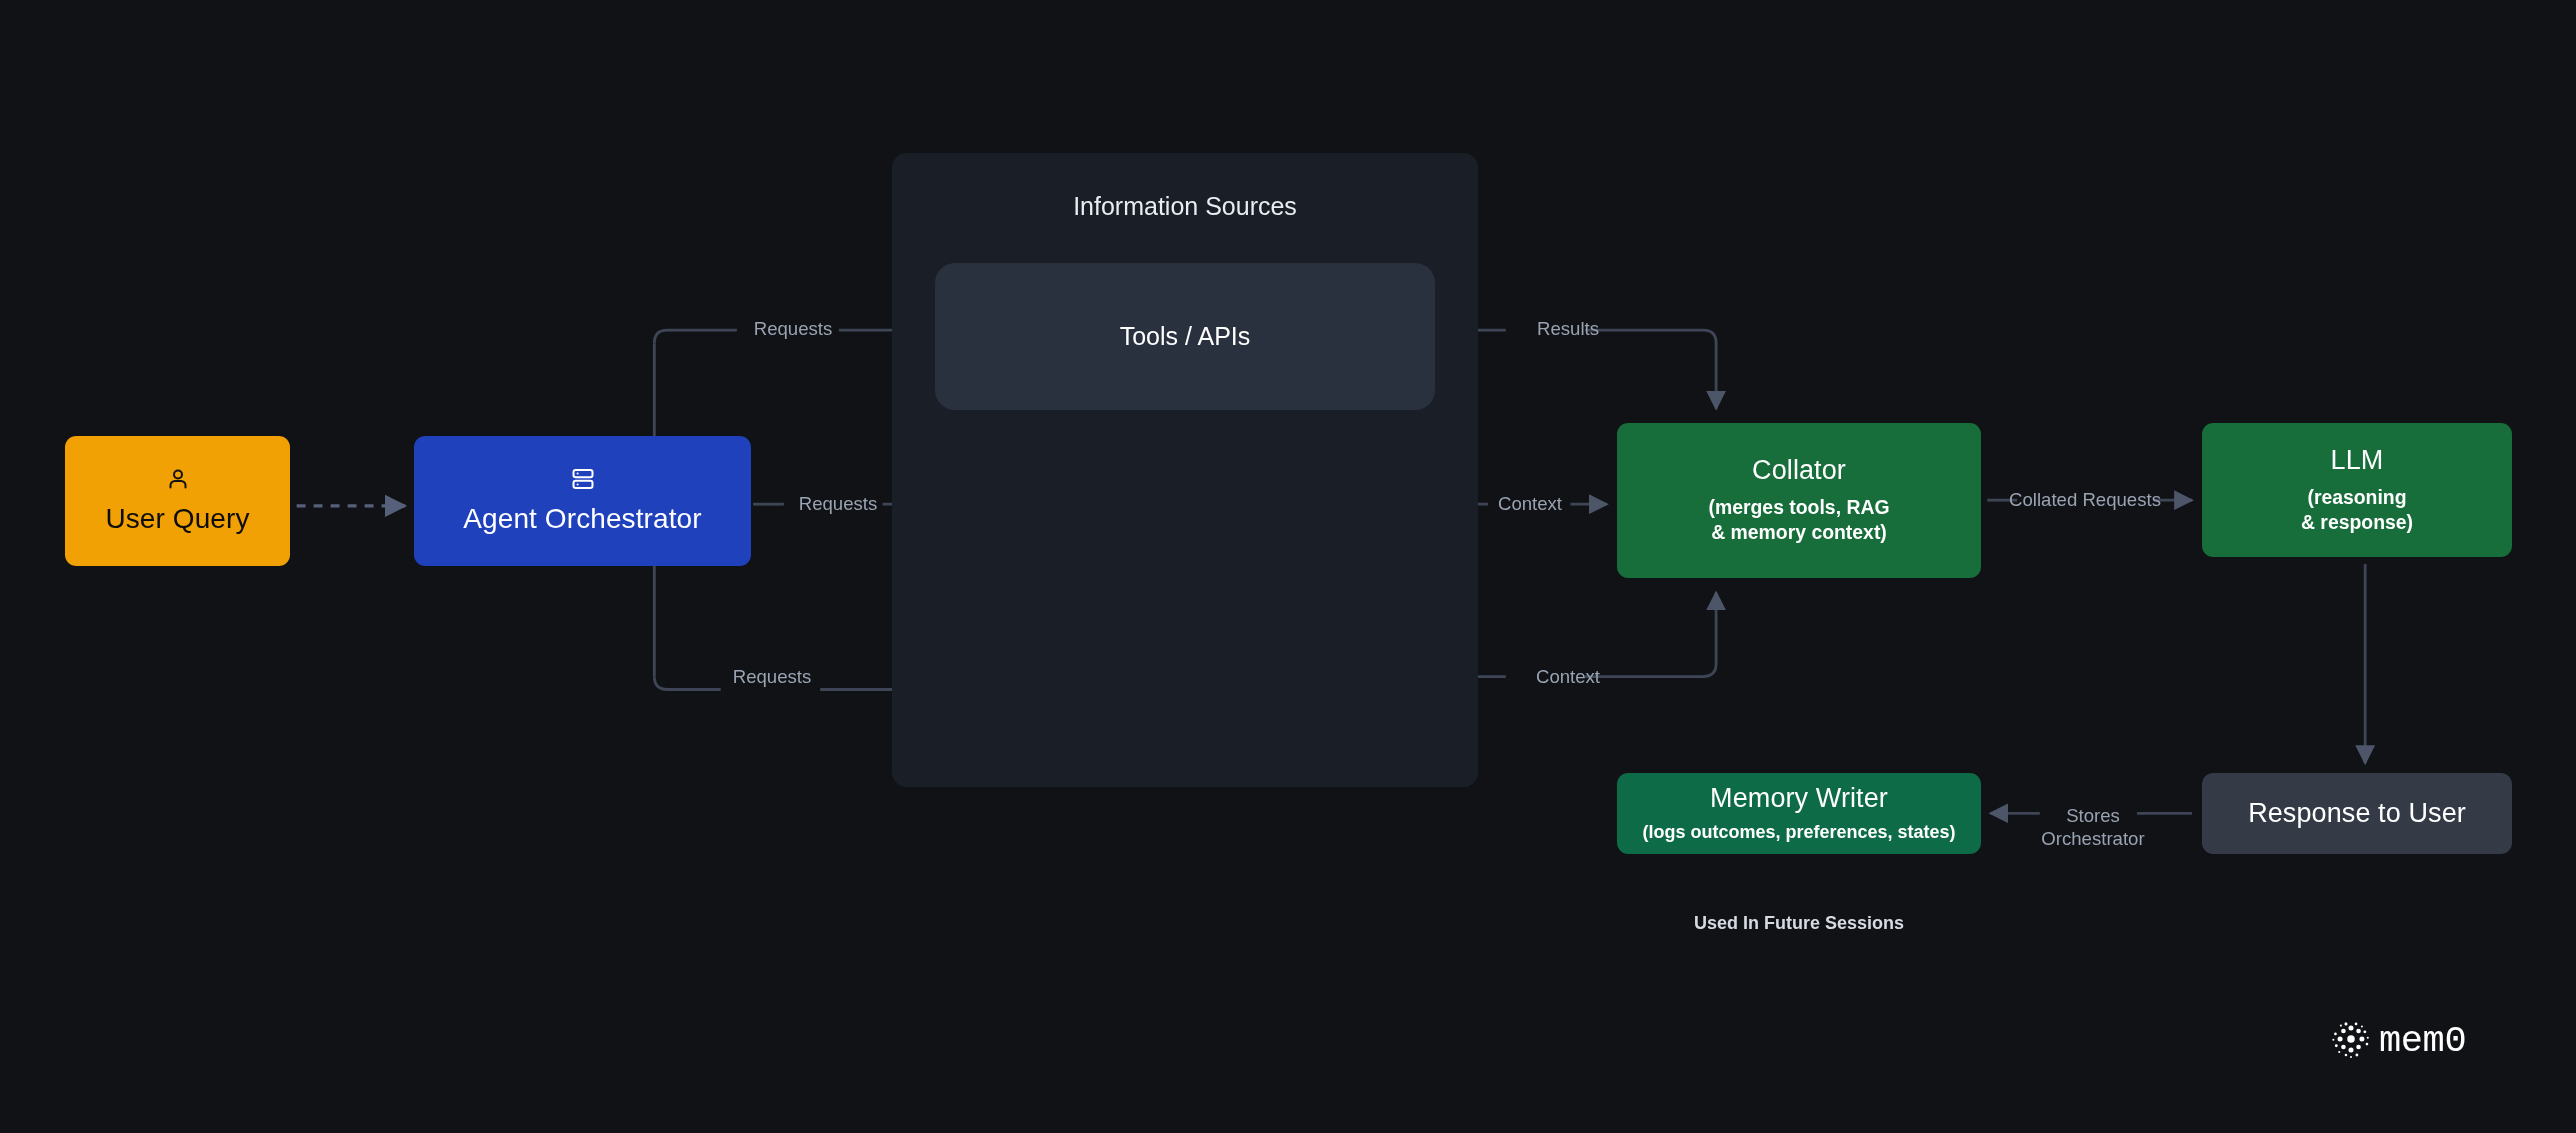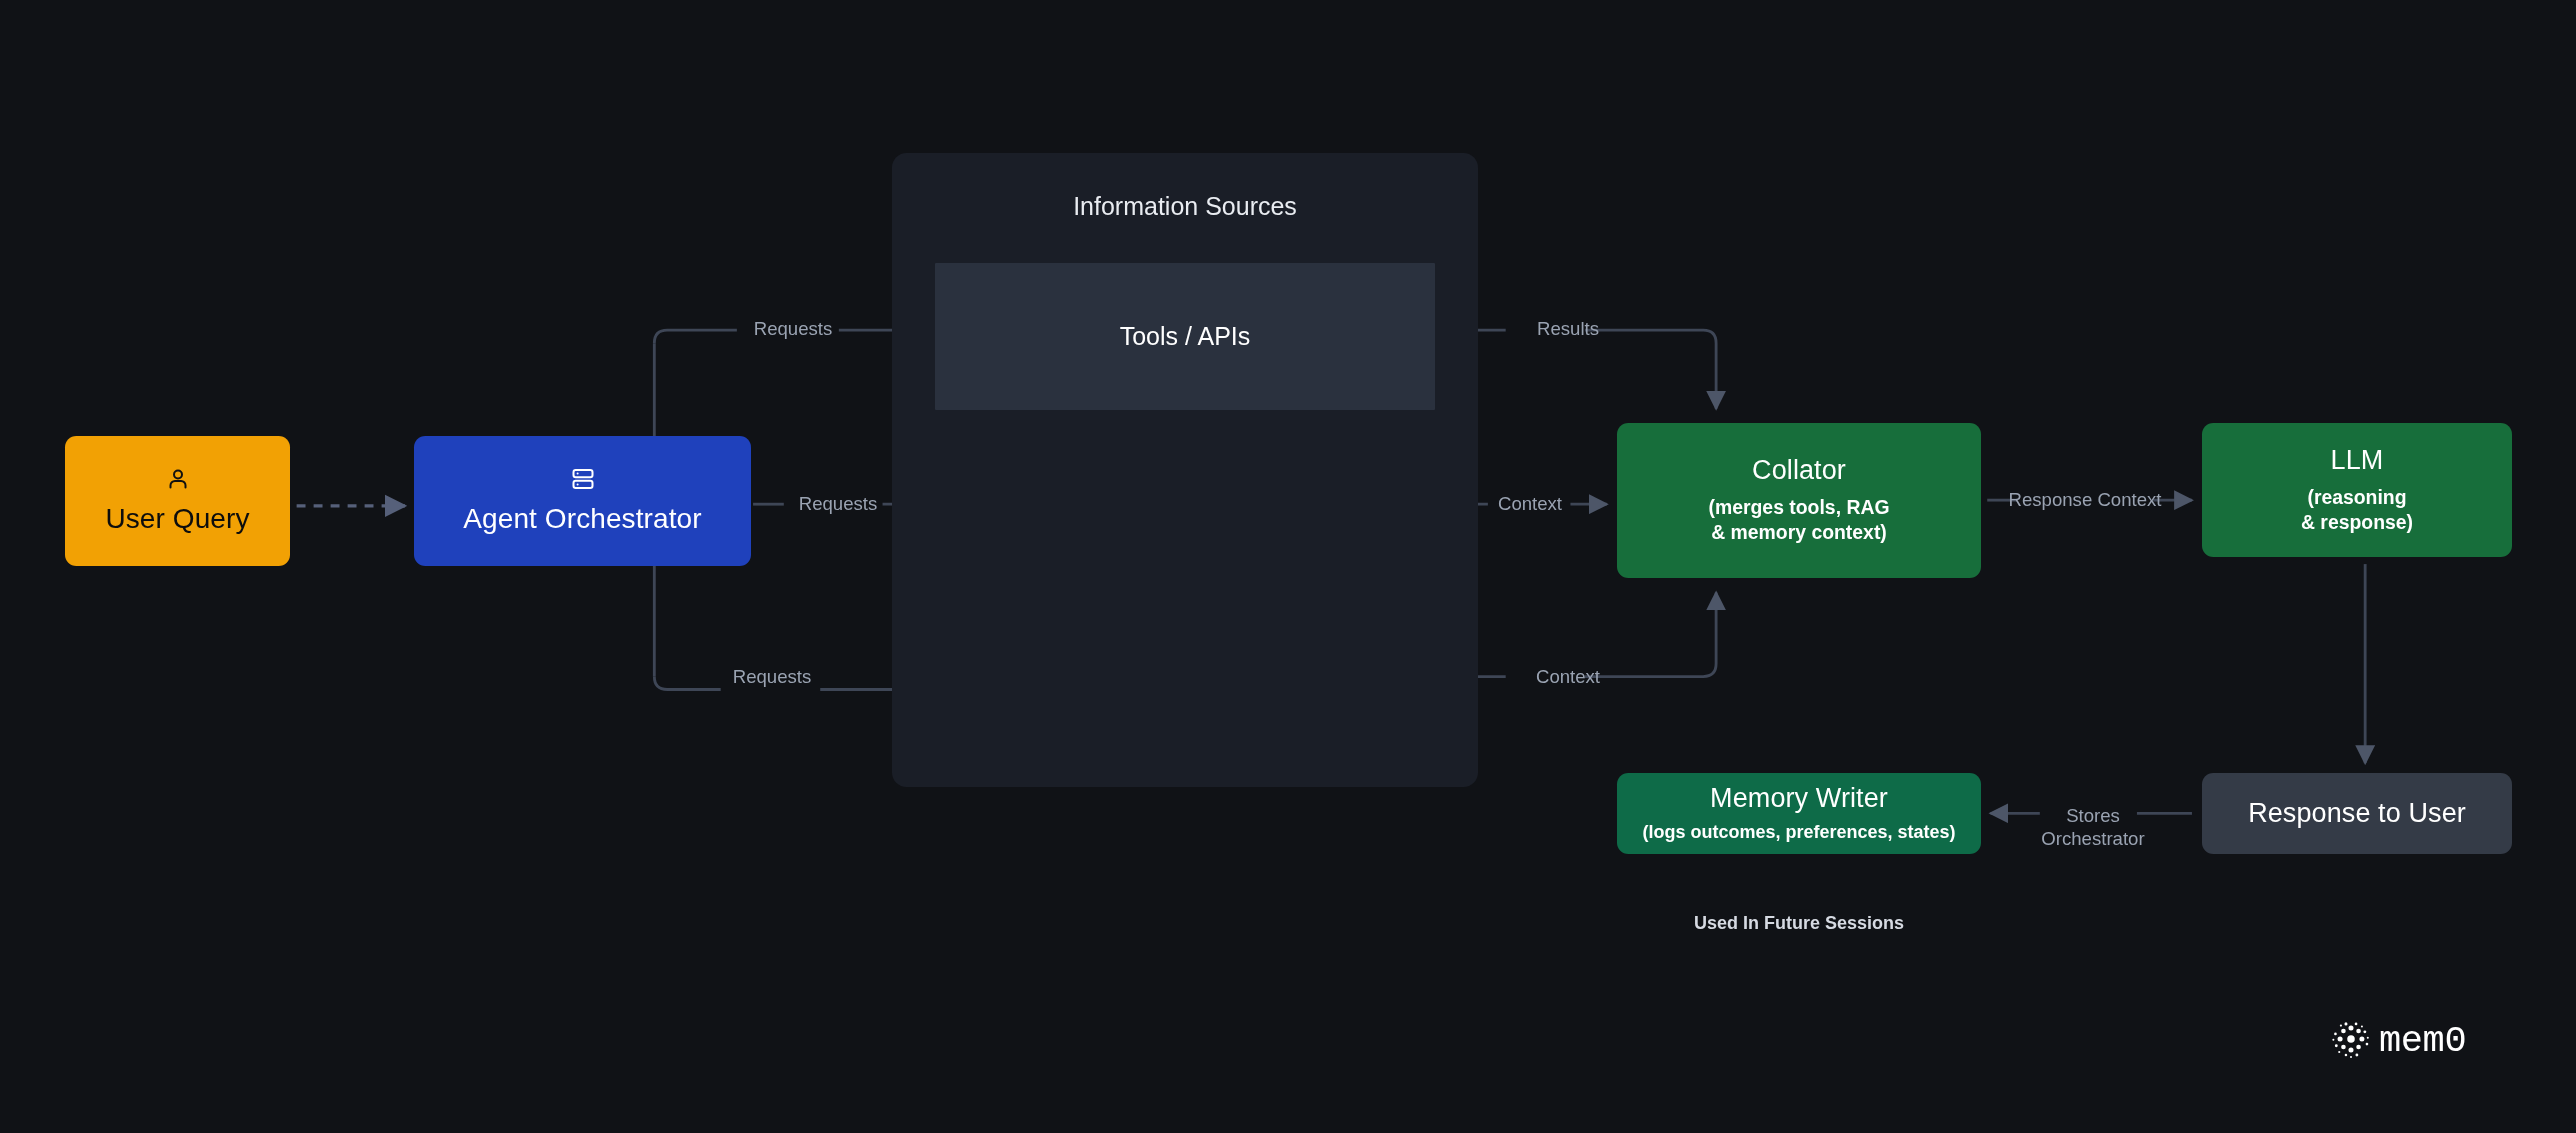--- a/index.html
+++ b/index.html
@@ -80,21 +80,21 @@
     color: #e9ecf1;
     font-size: 25px;
   }
 
   .source-card {
     position: absolute;
     left: 43px;
     width: 500px;
     height: 147px;
     background: #2a313e;
-    border-radius: 1px;
+    border-radius: 20px;
     display: flex;
     align-items: center;
     justify-content: center;
     color: #ffffff;
     font-size: 25px;
   }
   #card-tools-apis    { top: 110px; }
   #card-retriever-rag { top: 283px; }
   #card-memory-reader { top: 457px; }
 
@@ -271,21 +271,21 @@
   <div class="edge-label" style="left:838px; top:504px;">Requests</div>
 
   <div class="edge-label" style="left:772px; top:677px;">Requests</div>
 
   <div class="edge-label" style="left:1568px; top:329px;">Results</div>
 
   <div class="edge-label" style="left:1530px; top:504px;">Context</div>
 
   <div class="edge-label" style="left:1568px; top:677px;">Context</div>
 
-  <div class="edge-label" style="left:2085px; top:500px;">Response Context</div>
+  <div class="edge-label" style="left:2085px; top:500px;">Collated Requests</div>
 
   <div class="edge-label two-line" style="left:2093px; top:827px;">
     <span>Stores</span><br>
     <span>Orchestrator</span>
   </div>
 
   <div id="mem0-logo">
     <span>
       <svg width="42" height="42" viewBox="0 0 100 100" fill="#ffffff">
         <circle cx="50" cy="50" r="9"></circle>

